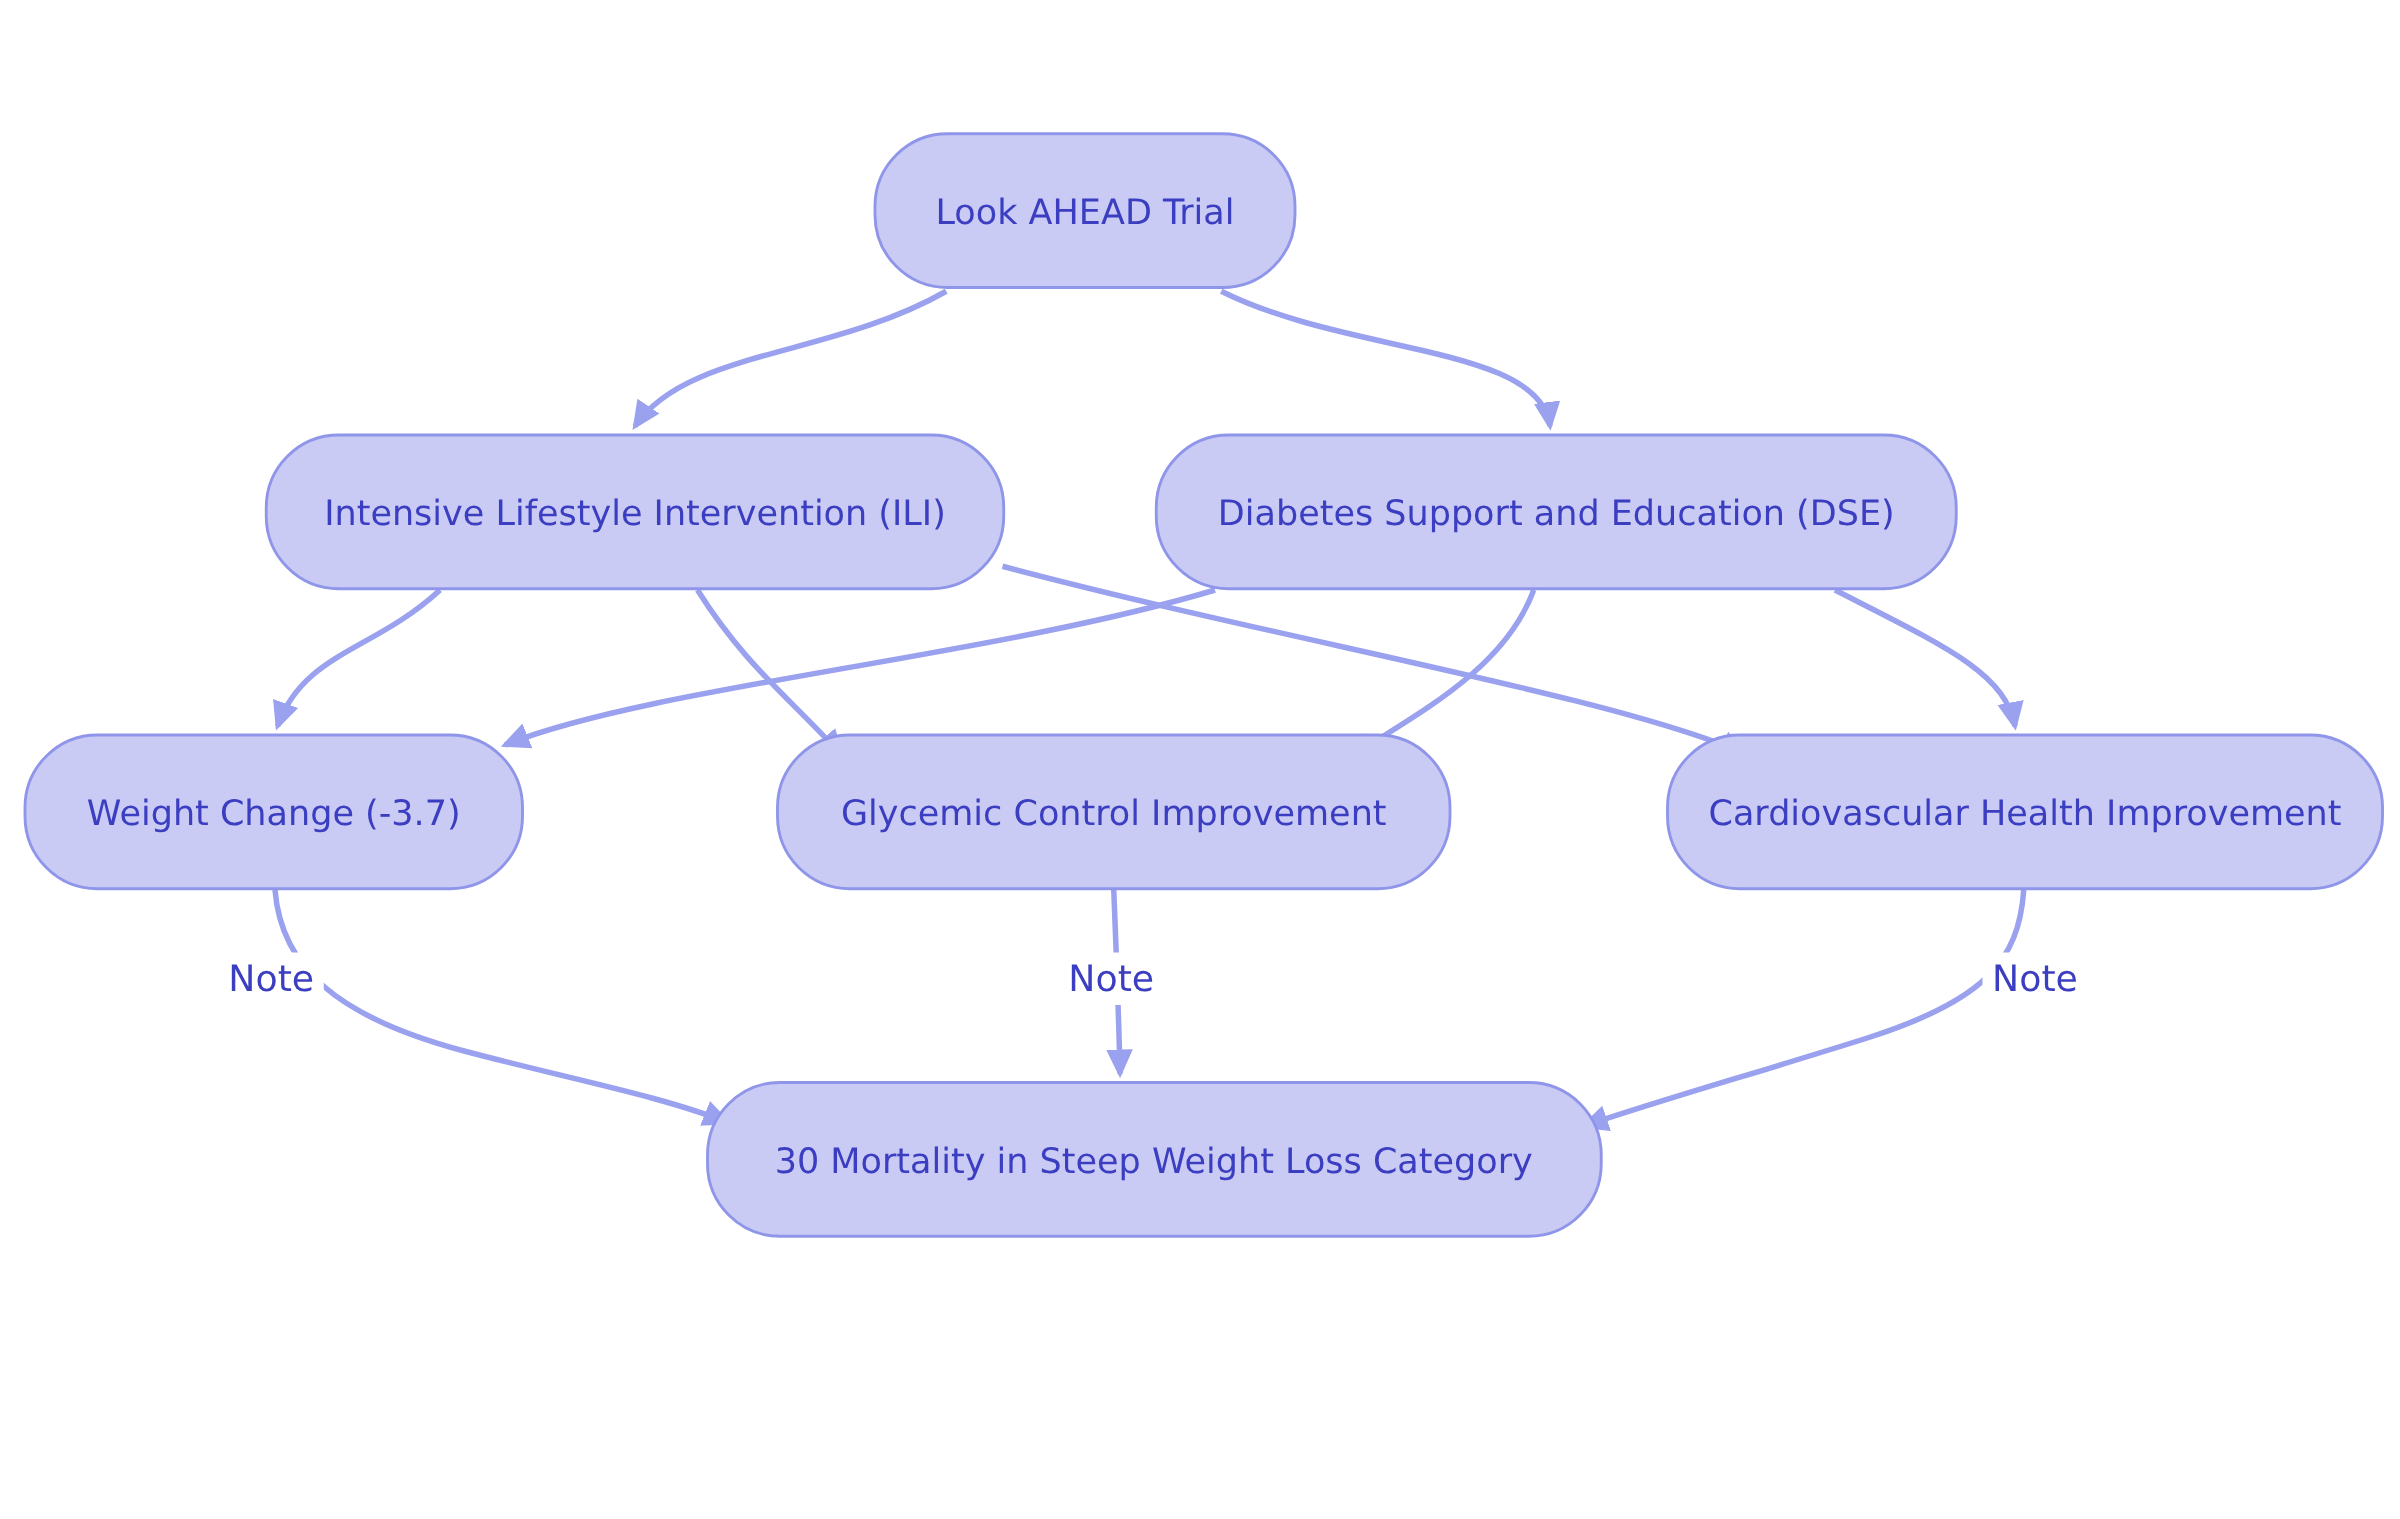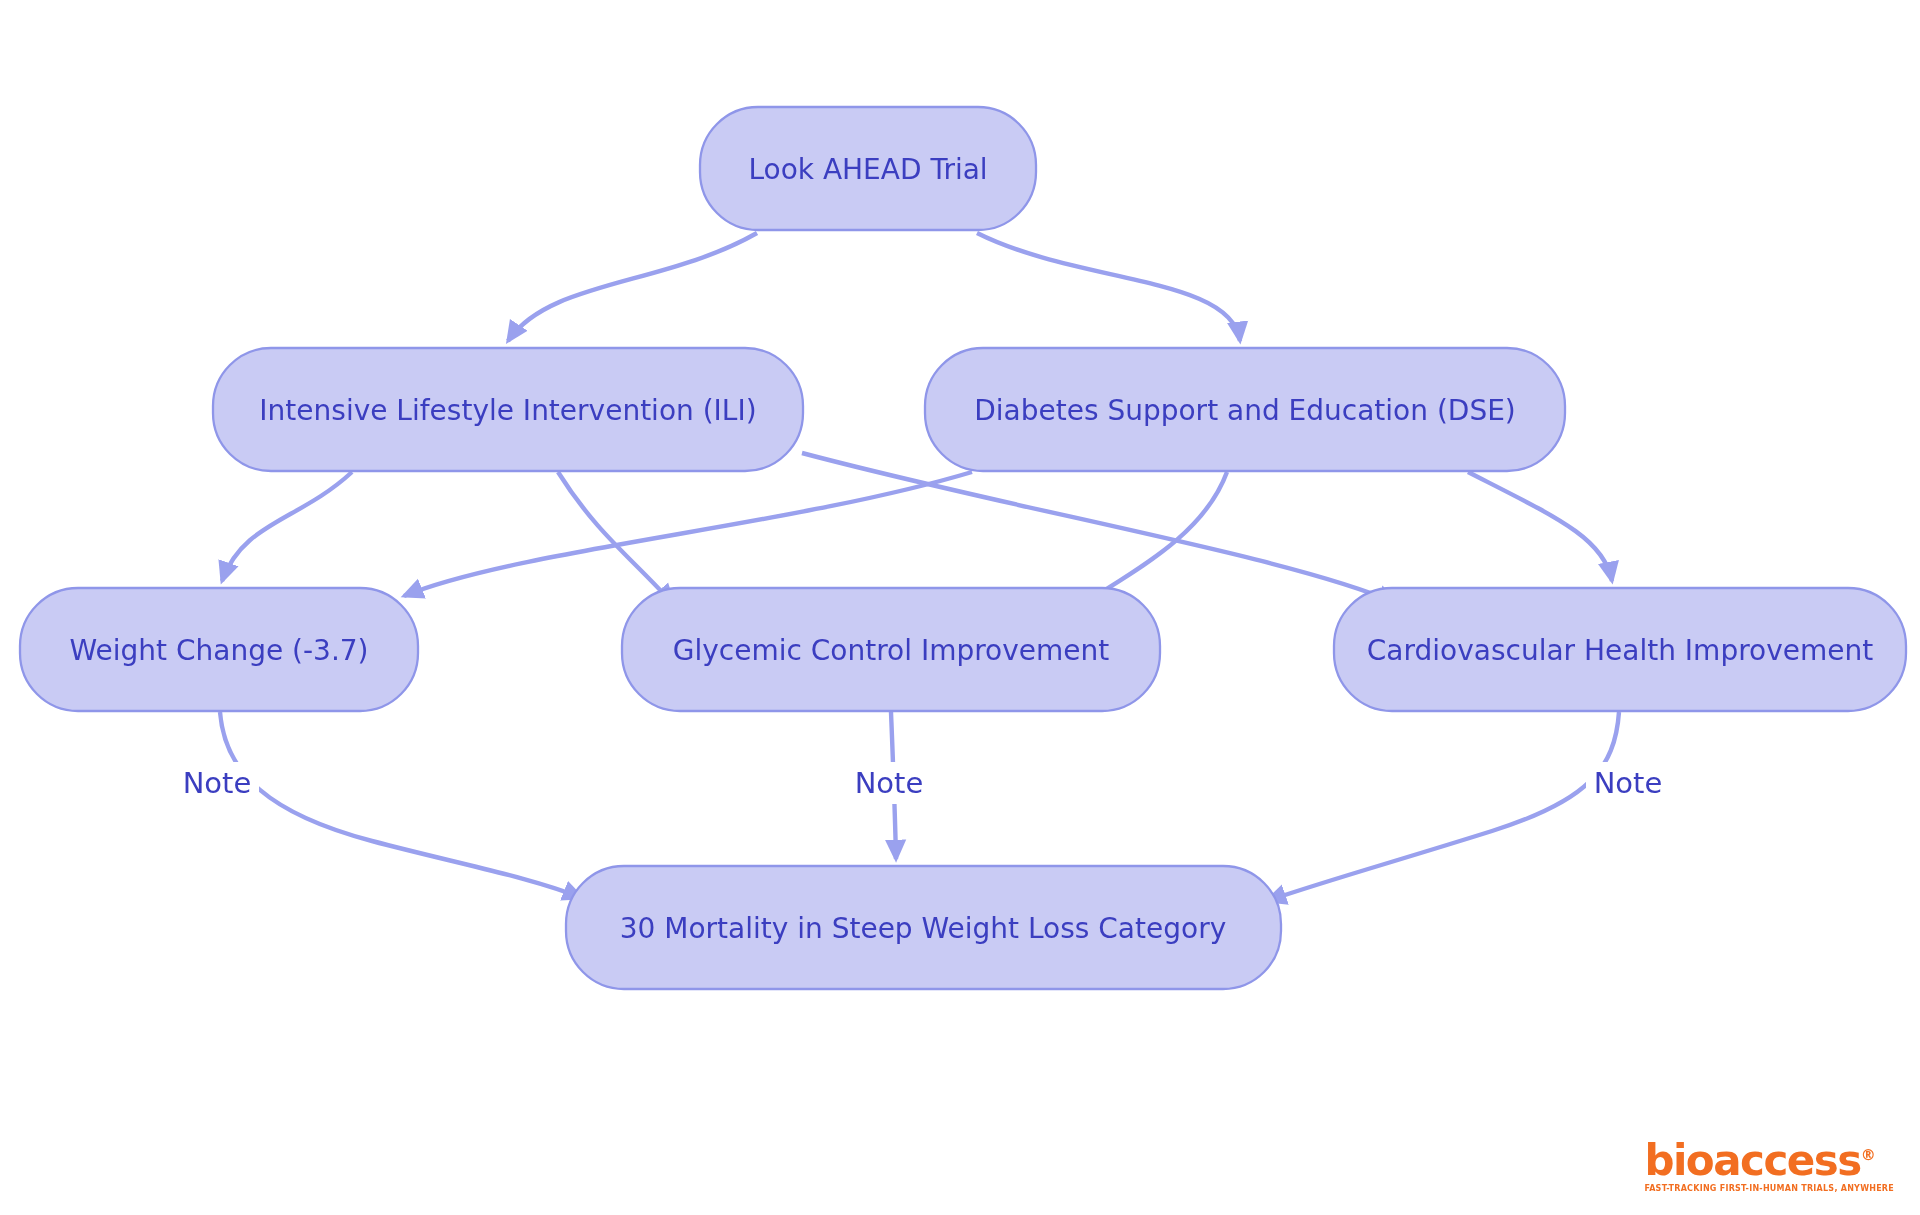--- a/index.html
+++ b/index.html
@@ -145,18 +145,14 @@
         <text class="node-label" x="1620" y="660">Cardiovascular Health Improvement</text>
       </g>
 
       <g>
         <rect class="node-rect" x="566" y="866" width="715" height="123" rx="58" ry="58"></rect>
         <text class="node-label" x="923" y="938">30 Mortality in Steep Weight Loss Category</text>
       </g>
     </g>
   </svg>
 
-  <div class="logo">
-    <div class="brand"><span>bioaccess</span><span class="reg">®</span></div>
-    <div class="tagline">FAST-TRACKING FIRST-IN-HUMAN TRIALS, ANYWHERE</div>
-  </div>
 
 </div>
 
 </body></html>

